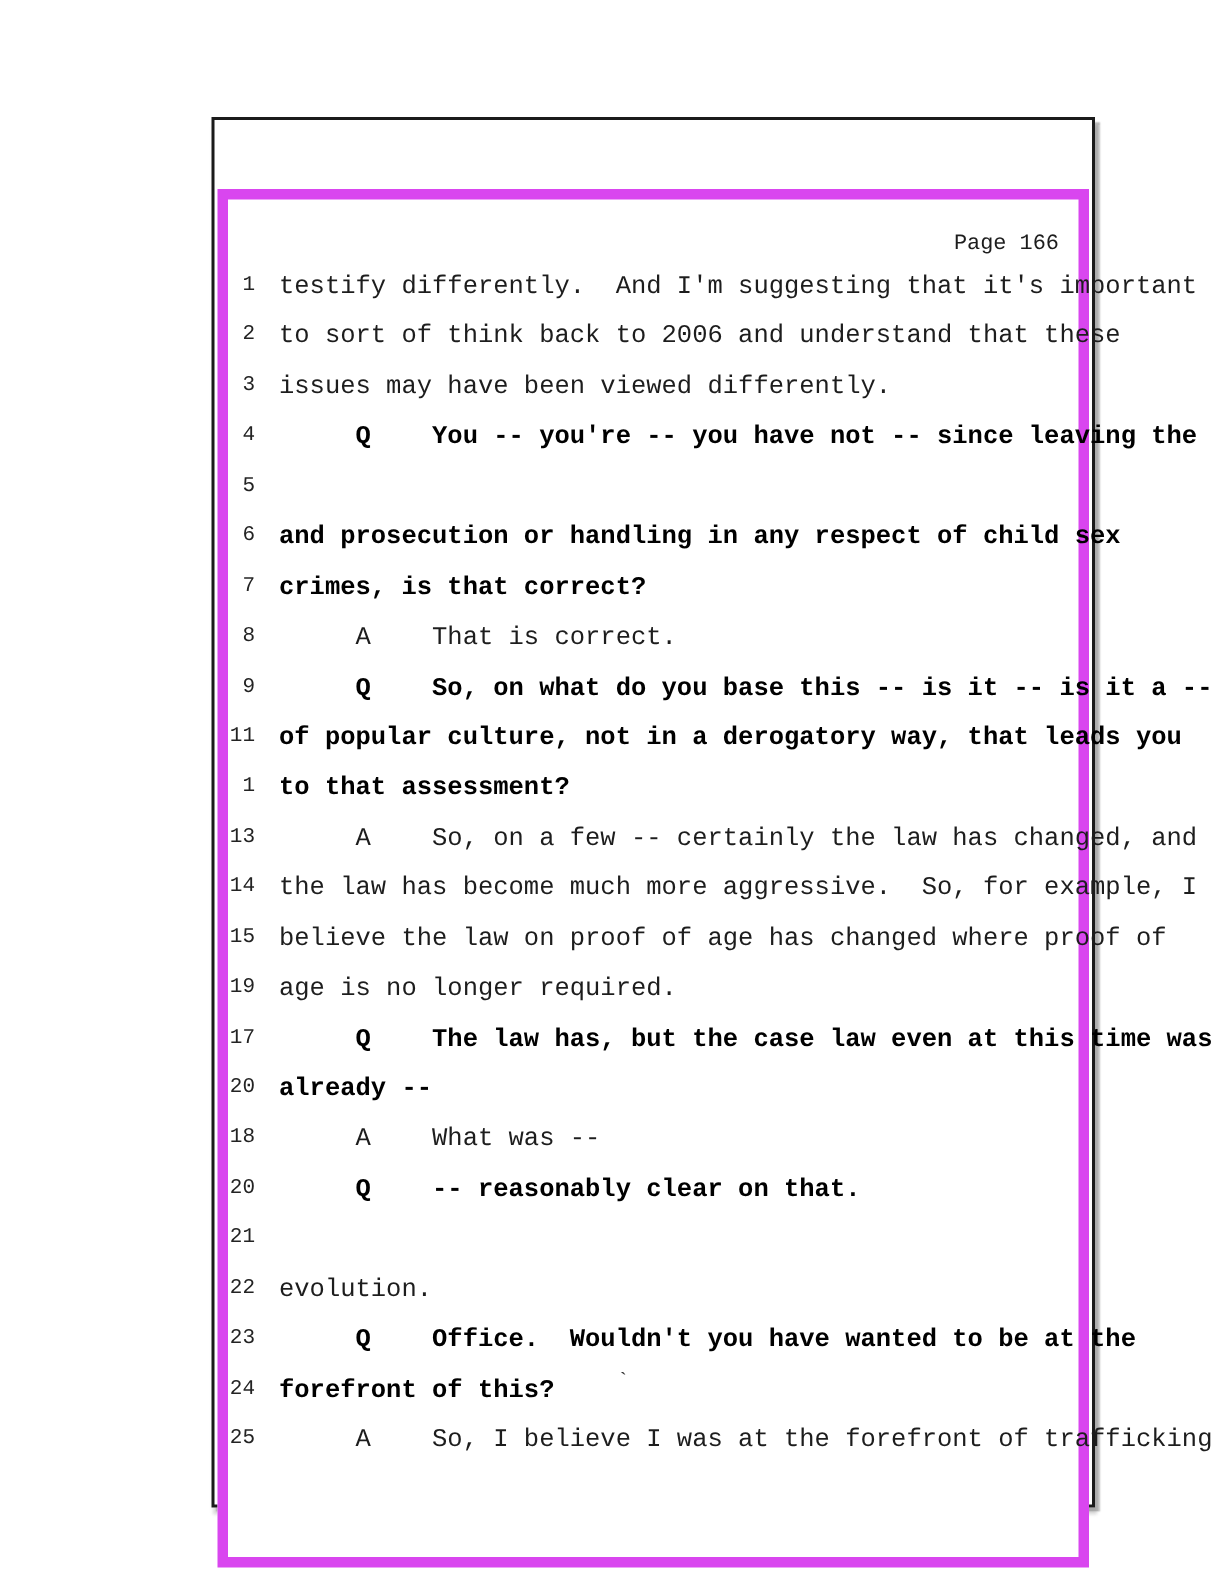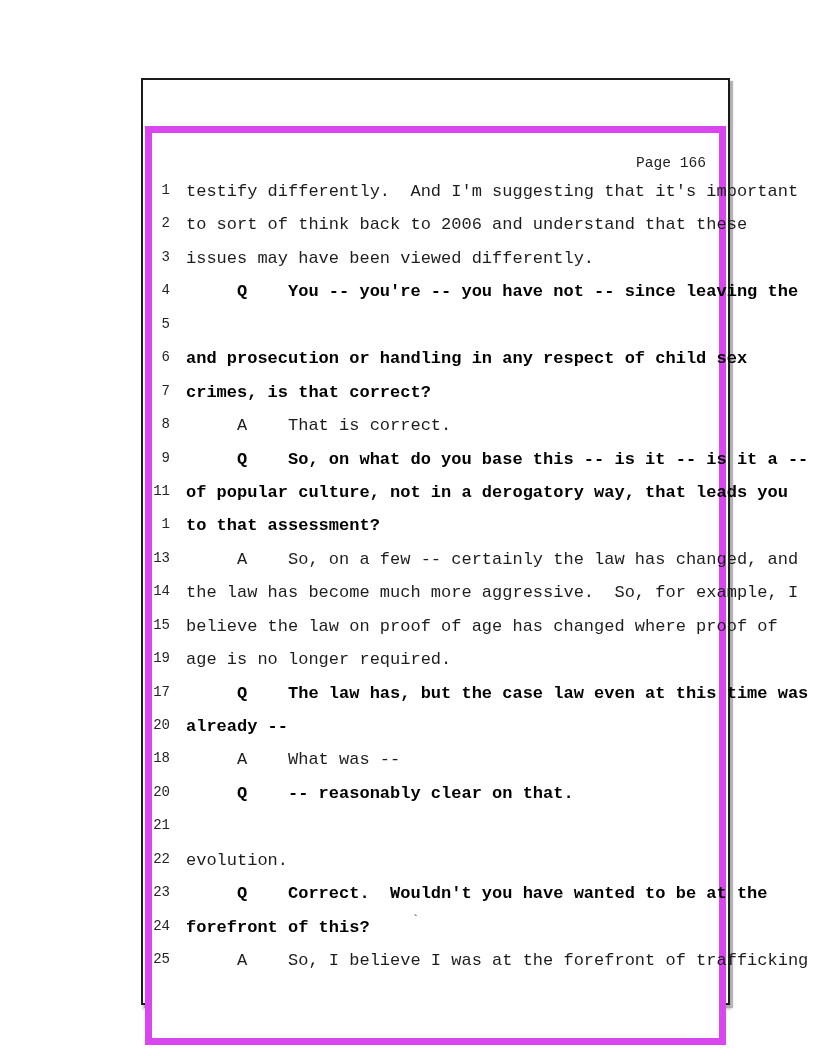--- a/index.html
+++ b/index.html
@@ -155,21 +155,21 @@
           </div>
           <div class="line">
             <span class="num">21</span>
           </div>
           <div class="line">
             <span class="num">22</span>
             <span class="txt">evolution.</span>
           </div>
           <div class="line bold">
             <span class="num">23</span>
-            <span class="txt">     Q    Correct.  Wouldn't you have wanted to be at the</span>
+            <span class="txt">     Q    Office.  Wouldn't you have wanted to be at the</span>
           </div>
           <div class="line bold">
             <span class="num">24</span>
             <span class="txt">forefront of this?</span>
             <span class="stray">`</span>
           </div>
           <div class="line">
             <span class="num">25</span>
             <span class="txt">     A    So, I believe I was at the forefront of trafficking</span>
           </div>

